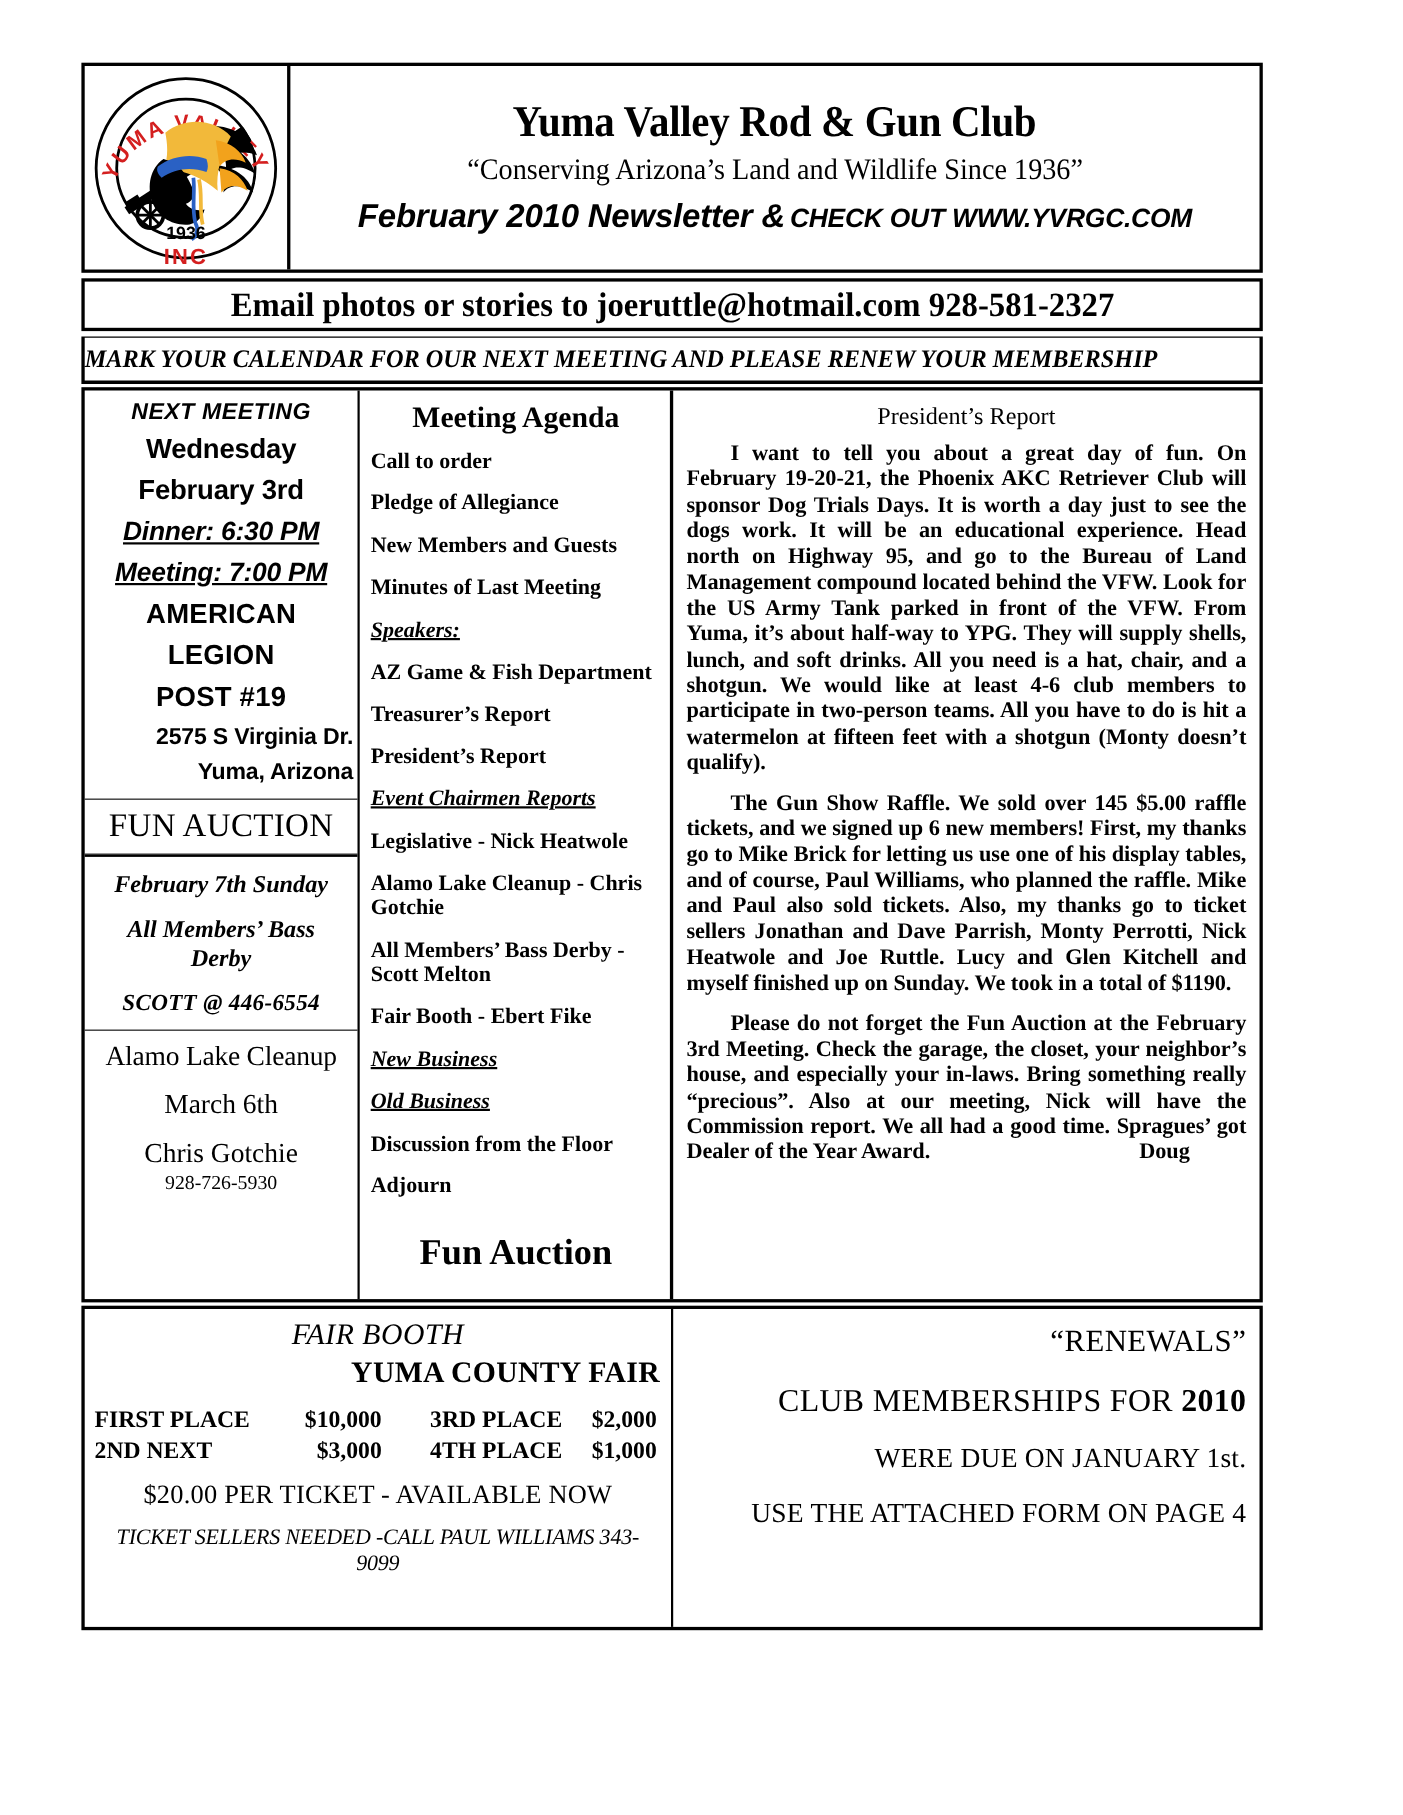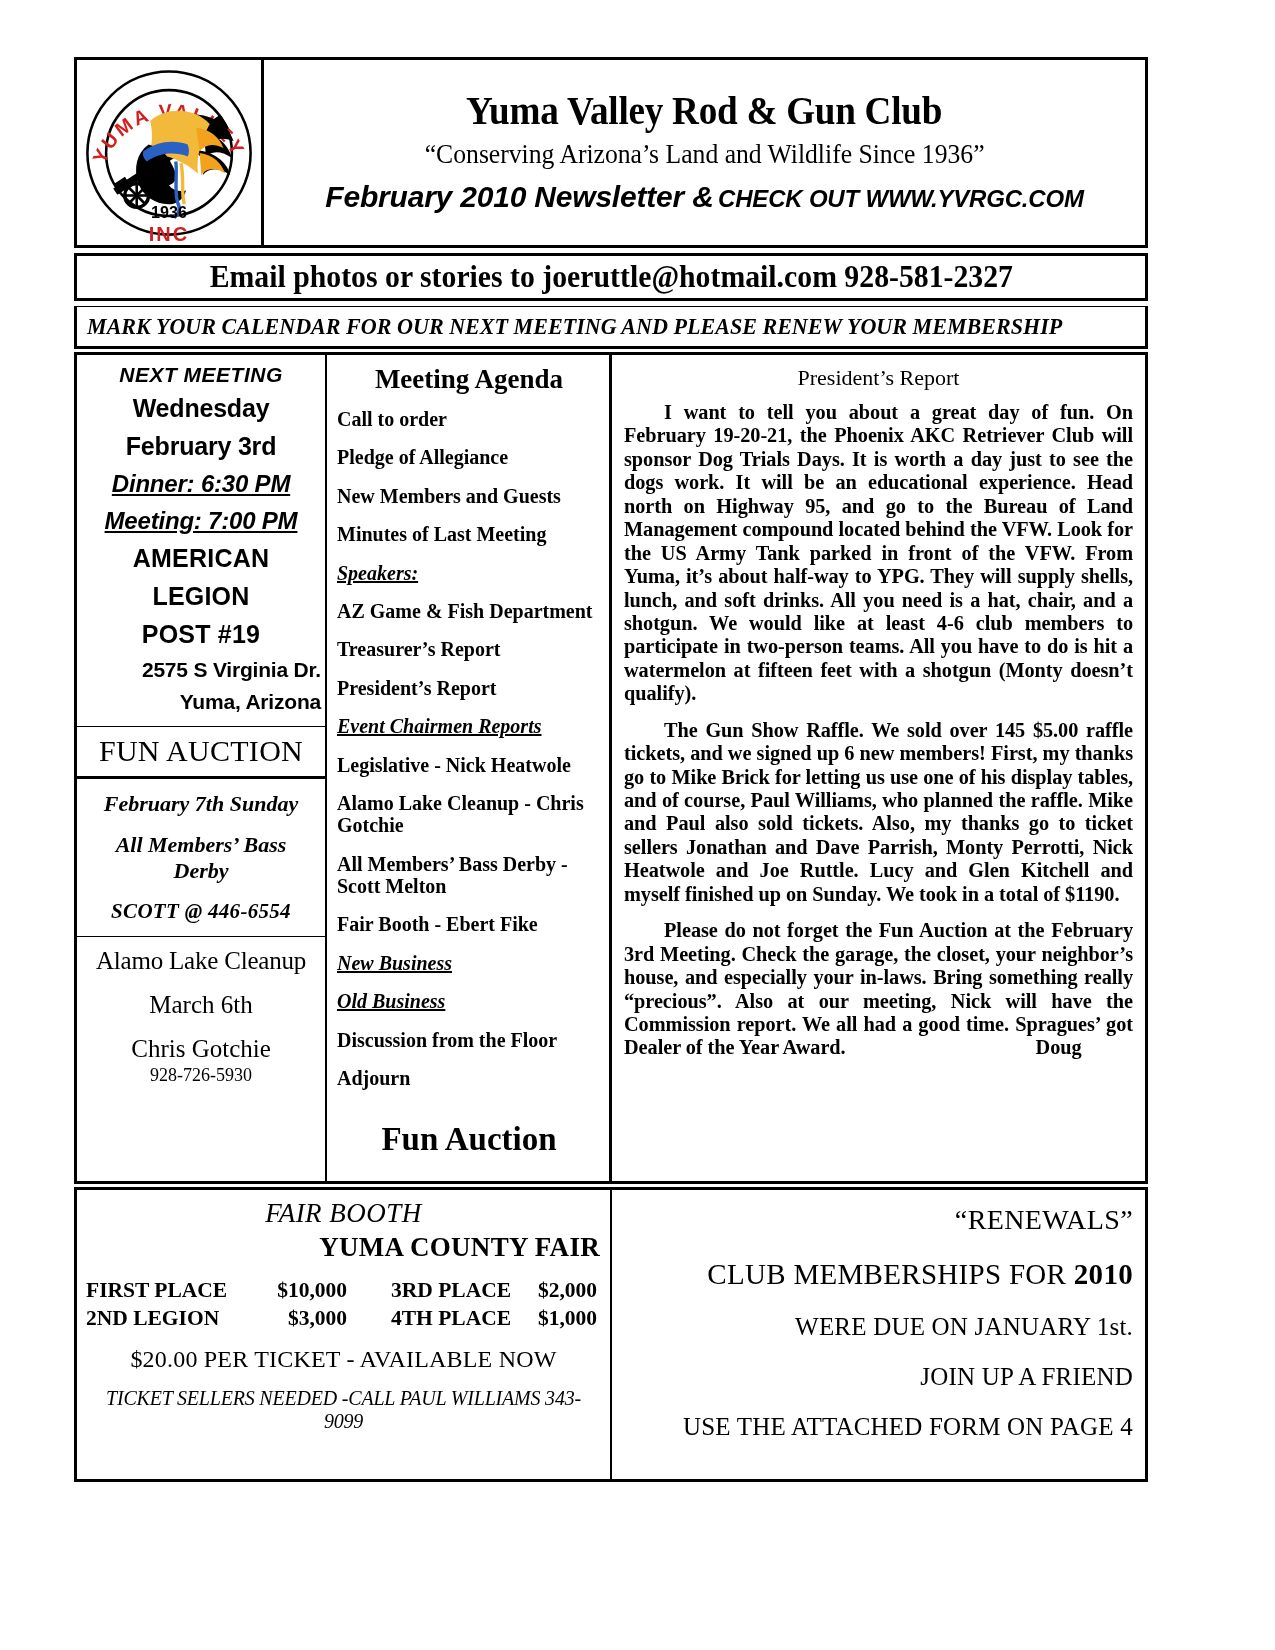--- a/index.html
+++ b/index.html
@@ -119,21 +119,20 @@
     left: 74px; top: 306px;
     width: 1074px;
     height: 43px;
     border-left: 3px solid #000;
     border-right: 3px solid #000;
     border-bottom: 3px solid #000;
     border-top: 1px solid #000;
     box-sizing: border-box;
     display: flex;
     align-items: center;
-    padding-left: 10px;
   }
   .calendar-bar-text {
     font-family: "Liberation Serif", serif;
     font-style: italic;
     font-weight: bold;
     font-size: 23px;
     transform: scaleX(0.96);
     transform-origin: left center;
     white-space: nowrap;
   }
@@ -565,35 +564,34 @@
 
     <div class="bl-left">
       <div class="fb-title">FAIR BOOTH</div>
       <div class="fb-fair">YUMA COUNTY FAIR</div>
       <div class="fb-prizes" id="fb-prizes">
           <div>FIRST PLACE</div>
           <div class="amt">$10,000</div>
           <div></div>
           <div>3RD PLACE</div>
           <div class="amt">$2,000</div>
-          <div>2ND LEGION</div>
+          <div>2ND NEXT</div>
           <div class="amt">$3,000</div>
           <div></div>
           <div>4TH PLACE</div>
           <div class="amt">$1,000</div>
         </div>
       <div class="fb-avail">$20.00 PER TICKET - AVAILABLE NOW</div>
       <div class="fb-sellers">TICKET SELLERS NEEDED -CALL PAUL WILLIAMS 343-9099</div>
     </div>
 
     <div class="bl-right">
       <div class="rn-title">“RENEWALS”</div>
       <div class="rn-memb">
         <span>CLUB MEMBERSHIPS FOR </span><b>2010</b>
       </div>
       <div class="rn-line">WERE DUE ON JANUARY 1st.</div>
-      <div class="rn-line">JOIN UP A FRIEND</div>
       <div class="rn-line last">USE THE ATTACHED FORM ON PAGE 4</div>
     </div>
 
   </div>
 
 </div>
 
 </body></html>

